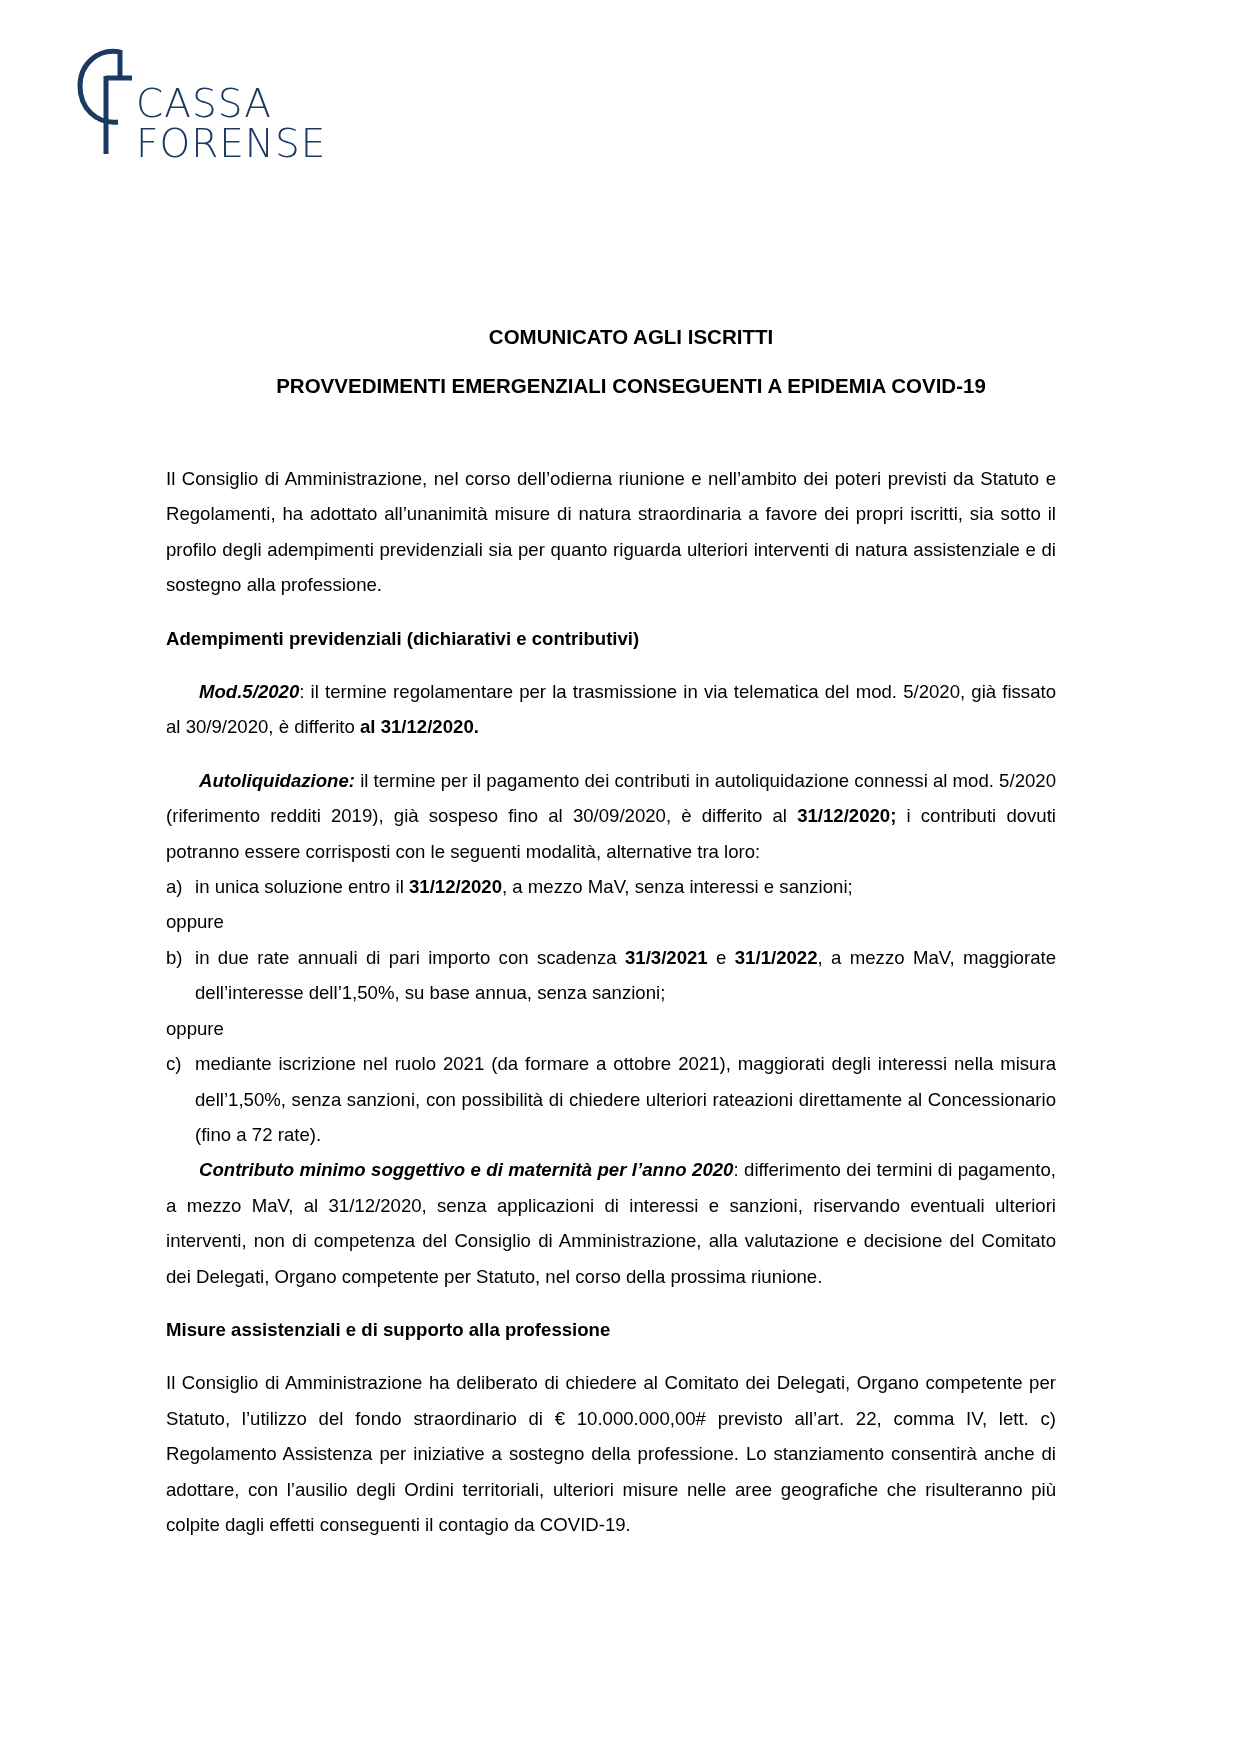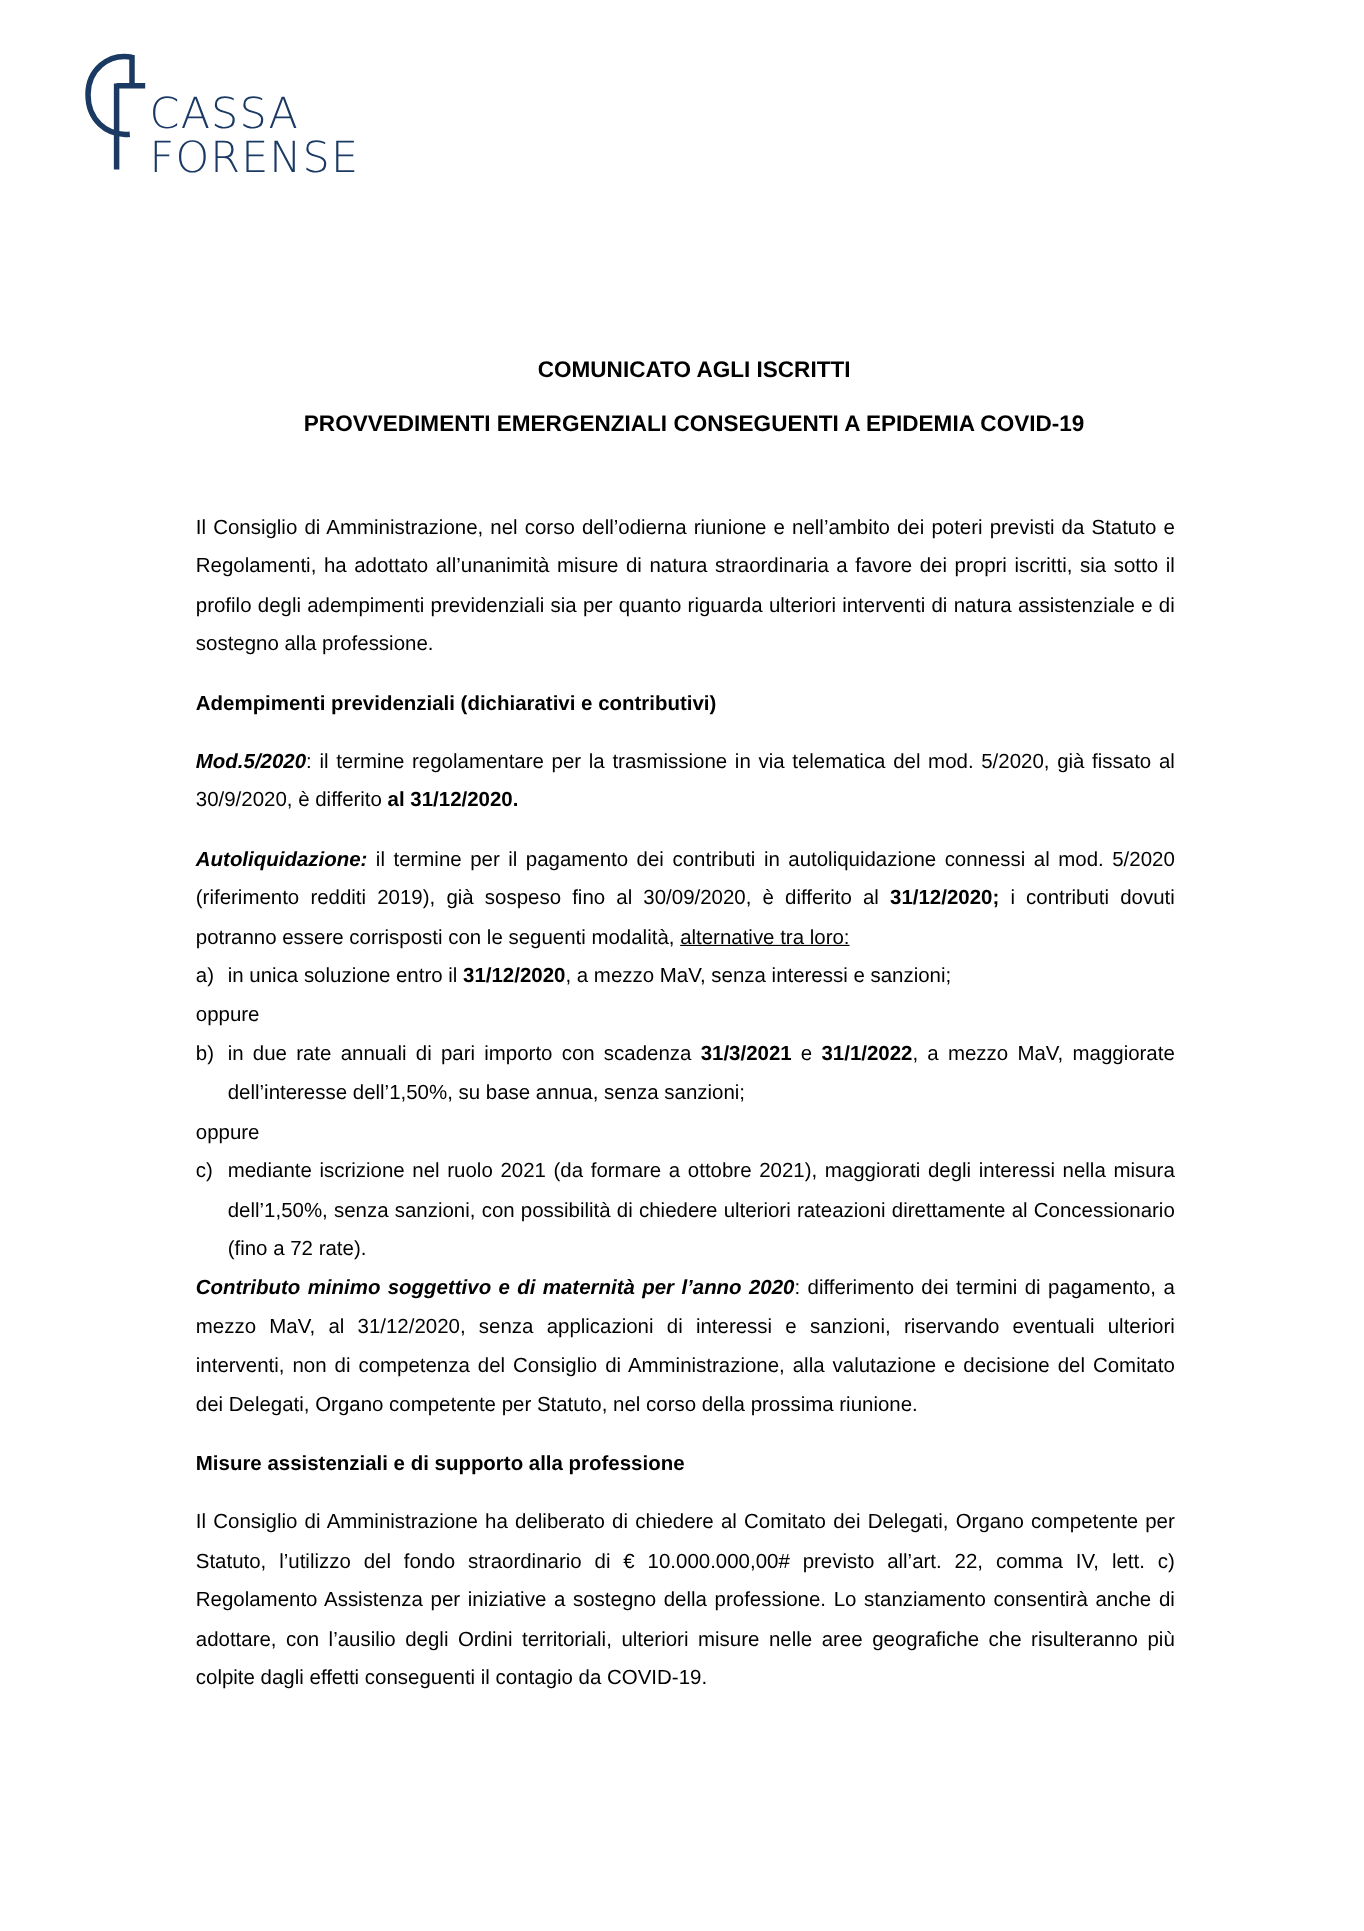--- a/index.html
+++ b/index.html
@@ -10,28 +10,28 @@
   .logo-text { position: absolute; left: 60px; font-family: "DejaVu Sans", sans-serif;
                color: #1b3a63; font-size: 39px; letter-spacing: 1px; line-height: 1; font-weight: 300; }
   .logo-cassa { top: 38px; }
   .logo-forense { top: 78px; }
 
   .title { position: absolute; left: 0; width: 1240px; text-align: center;
            font-weight: bold; font-size: 20.5px; padding-left: 11px; }
   .t1 { top: 325px; }
   .t2 { top: 374px; }
 
-  .content { position: absolute; left: 178px; width: 890px; top: 461px;
+  .content { position: absolute; left: 166px; width: 890px; top: 461px;
              font-size: 18.6px; line-height: 35.4px; }
   .p { margin: 0; text-align: justify; }
   .gap { height: 18px; }
   .h { font-weight: bold; }
-  .bi { font-weight: bold; font-style: italic; }
+  .bi { font-weight: bold; font-style: italic; margin-left: 33px; }
   .b { font-weight: bold; }
-  .u { text-decoration: underline; }
+  .u { }
   .li { display: flex; text-align: justify; }
   .li .mk { width: 29px; flex: none; }
   .li .tx { flex: 1; text-align: justify; }
   .center { text-align: left; }
 </style>
 </head>
 <body>
 
 <div class="logo">
   <svg width="60" height="112" viewBox="0 0 60 112">

